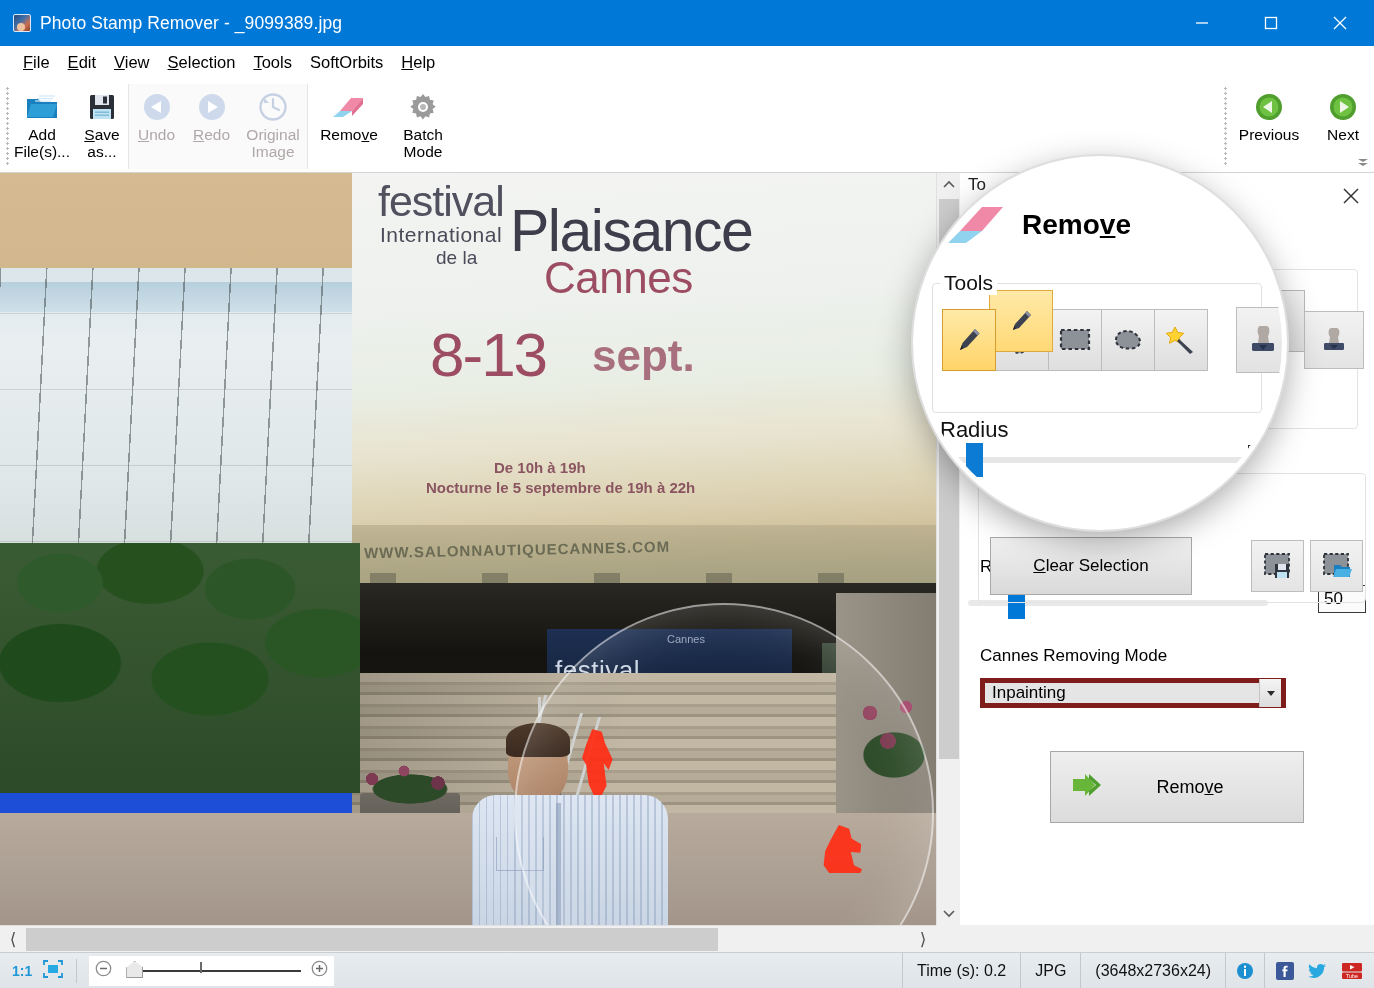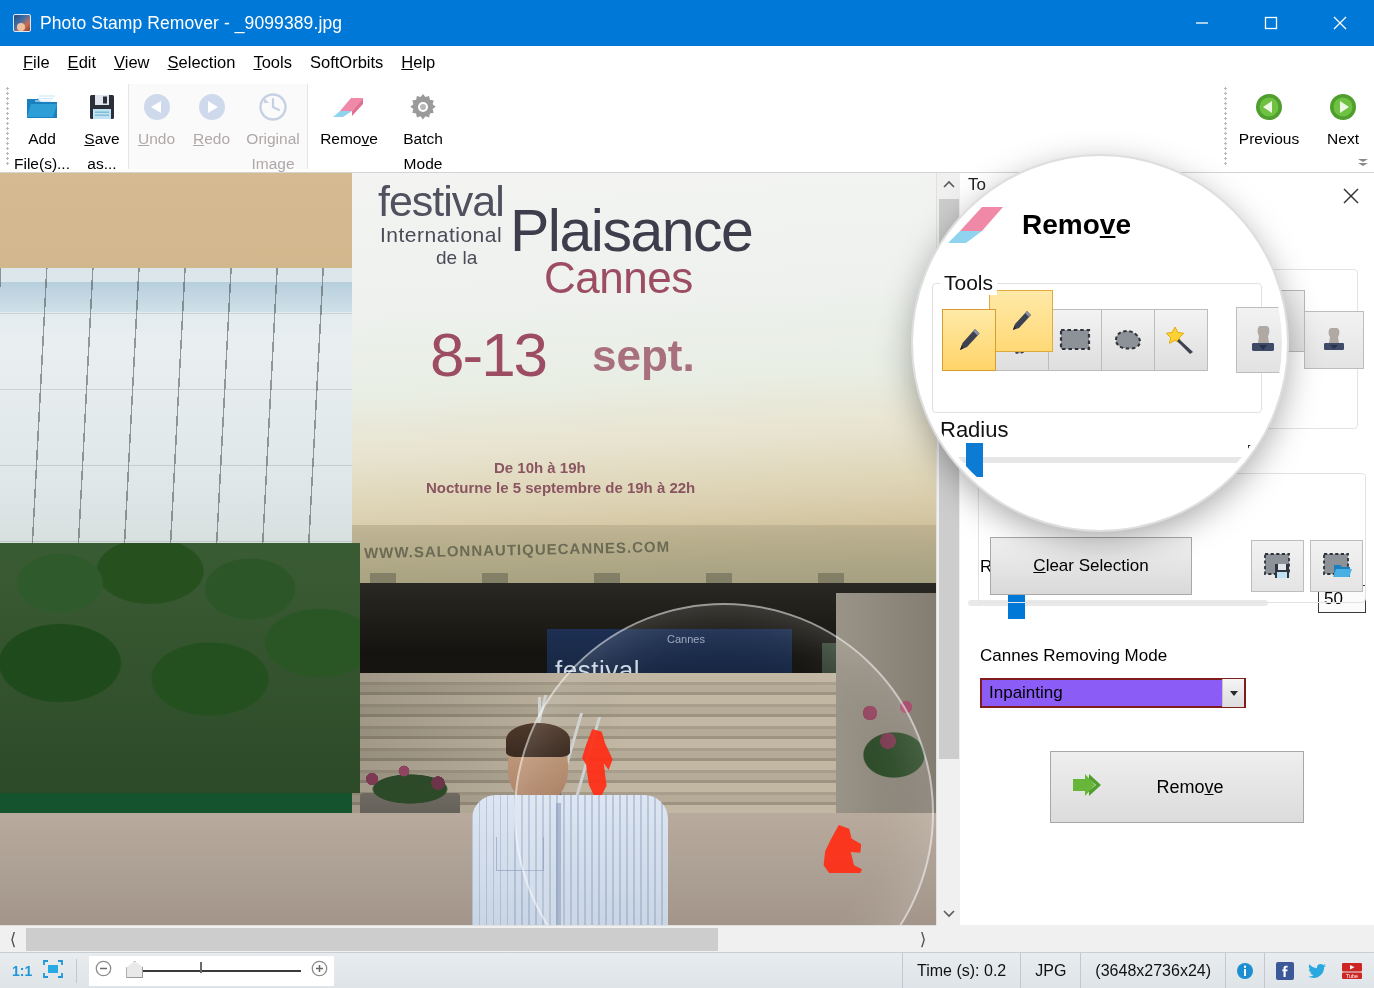--- a/index.html
+++ b/index.html
@@ -59,34 +59,34 @@
   .tb-group.framed {
     background: #fafafa; border-left: 1px solid #e6e6e6; border-right: 1px solid #e6e6e6;
   }
   .tb-btn {
     display: flex; flex-direction: column; align-items: center;
     width: 60px; padding-top: 6px; cursor: default;
   }
   .tb-btn.disabled { cursor: default; }
   .tb-icon { height: 34px; display:flex; align-items:center; justify-content:center; }
   .tb-label {
-    font-size: 15.5px; line-height: 25px; text-align: center; color: #000;
+    font-size: 15.5px; line-height: 17px; text-align: center; color: #000;
     margin-top: 2px; white-space: pre-line;
   }
   .tb-btn.disabled .tb-label { color: #b0a8a8; }
   .tb-btn.wide { width: 74px; }
   .tb-overflow {
     position: absolute; right: 4px; bottom: 4px; width: 14px; height: 12px;
     display:flex; align-items:center; justify-content:center;
   }
 
   
   .canvas-wrap {
     position: absolute; left: 0; top: 173px; width: 936px; height: 752px;
-    overflow: hidden; background: #14532d;
+    overflow: hidden; background: #1d4ed8;
   }
   .photo { position: absolute; left: 0; top: 0; width: 936px; height: 752px; }
 
   
   .sky { position:absolute; left:0; top:0; width:936px; height:160px;
          background: linear-gradient(180deg,#d9c49a 0%, #d8c098 100%); }
   .bldg-tan { position:absolute; left:0; top:0; width:355px; height:105px;
               background: linear-gradient(180deg,#d6bb92 0%, #d2b68c 100%); }
   .bldg-glass {
     position:absolute; left:0; top:95px; width:352px; height:350px;
@@ -299,22 +299,22 @@
   .clear-sel-btn u { text-decoration: underline; }
   .selio-btn {
     position:absolute; top:367px; width:53px; height:52px;
     background: linear-gradient(180deg,#f2f2f2,#e4e4e4); border:1px solid #bdbdbd;
     display:flex; align-items:center; justify-content:center;
   }
   .selio-a { left:291px; } .selio-b { left:350px; }
 
   .orm-label { position:absolute; left:20px; top:473px; font-size:17px; color:#000; }
   .orm-select {
-    position:absolute; left:20px; top:505px; width:266px; height:30px;
-    border:2px solid #7f1d1d; background:#8b5cf6; display:flex; align-items:center;
+    position:absolute; left:20px; top:505px; width:306px; height:30px;
+    border:5px solid #7f1d1d; background:#e5e5e5; display:flex; align-items:center;
   }
   .orm-value { font-size:17px; color:#000; padding-left:7px; }
   .orm-arrow {
     margin-left:auto; width:22px; height:28px; background: linear-gradient(180deg,#f4f4f4,#dcdcdc);
     border-left:1px solid #c5c5c5; display:flex; align-items:center; justify-content:center;
   }
   .remove-btn {
     position:absolute; left:90px; top:578px; width:254px; height:72px;
     background: linear-gradient(180deg,#eeeeee,#dcdcdc); border:1px solid #a7a7a7;
     display:flex; align-items:center;

